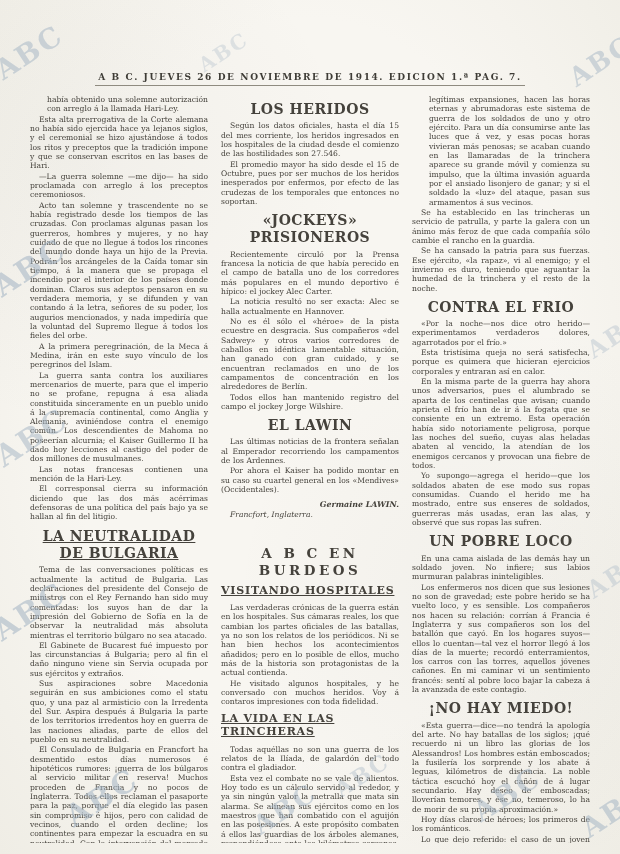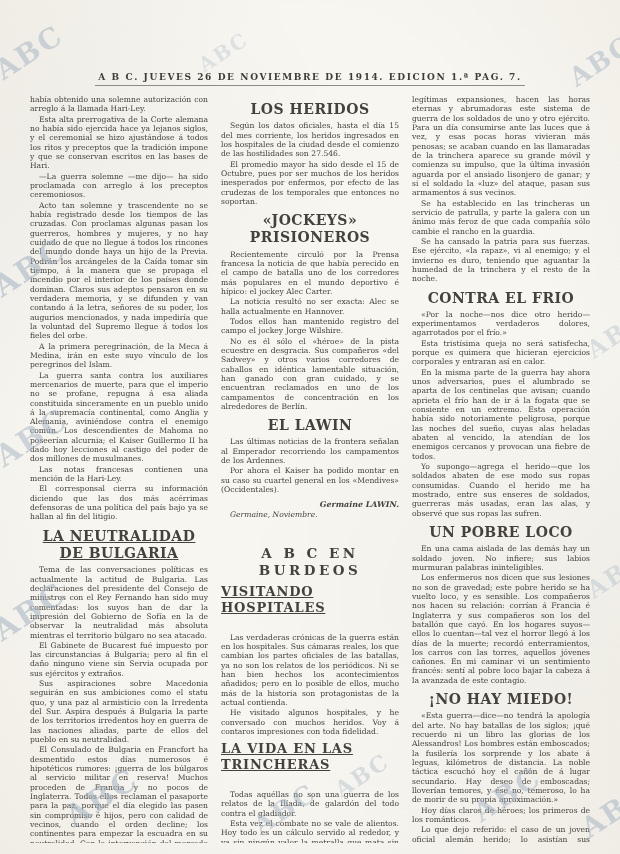--- a/index.html
+++ b/index.html
@@ -44,45 +44,45 @@
   }
   .col {
     flex: 1 1 0;
     min-width: 0;
     font-size: 7.6px;
     line-height: 1.23;
     text-align: justify;
     filter: blur(0.35px);
   }
   .p { margin: 0 0 1px; text-indent: 9px; text-align: justify; word-spacing: 0.2px; }
-  .p.pc { text-indent: 0; }
+  .p.pc { text-indent: 0; margin-left: 17px; }
   .h {
     font-weight: bold;
     text-align: center;
     text-indent: 0;
     font-size: 14px;
     letter-spacing: 0.5px;
     margin: 6px 0 3px;
   }
   .h.hu { text-decoration: underline; }
   .h-major {
     font-weight: bold;
     text-align: center;
     font-size: 13.5px;
     letter-spacing: 3.5px;
     margin: 26px 0 5px;
     text-indent: 0;
   }
   .h-sub {
     font-weight: bold;
     text-align: left;
-    font-size: 13px;
+    font-size: 11px;
     letter-spacing: 0.8px;
     text-decoration: underline;
-    margin: 5px 0 17px;
+    margin: 5px 0 6px;
     text-indent: 0;
   }
   .sig {
     text-align: right;
     font-weight: bold;
     font-style: italic;
     font-size: 7.9px;
     margin: 6px 0 0;
   }
   .date {
@@ -130,27 +130,27 @@
         <div class="p">Sus aspiraciones sobre Macedonia seguirán en sus ambiciones como el statu quo, y una paz al armisticio con la Irredenta del Sur. Aspira después á Bulgaria la parte de los territorios irredentos hoy en guerra de las naciones aliadas, parte de ellos del pueblo en su neutralidad.</div>
         <div class="p">El Consulado de Bulgaria en Francfort ha desmentido estos días numerosos é hipotéticos rumores: ¡guerra de los búlgaros al servicio militar en reserva! Muchos proceden de Francia y no pocos de Inglaterra. Todos ellos reclaman el pasaporte para la paz, porque el día elegido las pasen sin compromiso é hijos, pero con calidad de vecinos, cuando el orden decline; los continentes para empezar la escuadra en su neutralidad. Con la intervención del mercado serán en el Mediterráneo, y el Imperio germánico, grandes exacciones, voluntades de amistad, y así desde luego que esto no se altera.</div>
       </section>
     <section class="col">
         <div class="h">LOS HERIDOS</div>
         <div class="p">Según los datos oficiales, hasta el día 15 del mes corriente, los heridos ingresados en los hospitales de la ciudad desde el comienzo de las hostilidades son 27.546.</div>
         <div class="p">El promedio mayor ha sido desde el 15 de Octubre, pues por ser muchos de los heridos inesperados por enfermos, por efecto de las crudezas de los temporales que entonces no soportan.</div>
         <div class="h">«JOCKEYS» PRISIONEROS</div>
         <div class="p">Recientemente circuló por la Prensa francesa la noticia de que había perecido en el campo de batalla uno de los corredores más populares en el mundo deportivo é hípico: el jockey Alec Carter.</div>
         <div class="p">La noticia resultó no ser exacta: Alec se halla actualmente en Hannover.</div>
+        <div class="p">No es él sólo el «héroe» de la pista ecuestre en desgracia. Sus compañeros «del Sadwey» y otros varios corredores de caballos en idéntica lamentable situación, han ganado con gran cuidado, y se encuentran reclamados en uno de los campamentos de concentración en los alrededores de Berlín.</div>
         <div class="p">Todos ellos han mantenido registro del campo el jockey Jorge Wilshire.</div>
-        <div class="p">No es él sólo el «héroe» de la pista ecuestre en desgracia. Sus compañeros «del Sadwey» y otros varios corredores de caballos en idéntica lamentable situación, han ganado con gran cuidado, y se encuentran reclamados en uno de los campamentos de concentración en los alrededores de Berlín.</div>
         <div class="h">EL LAWIN</div>
         <div class="p">Las últimas noticias de la frontera señalan al Emperador recorriendo los campamentos de los Ardennes.</div>
         <div class="p">Por ahora el Kaiser ha podido montar en su caso su cuartel general en los «Mendives» (Occidentales).</div>
         <div class="sig">Germaine LAWIN.</div>
-        <div class="date">Germaine, Noviembre.</div>
+        <div class="date">Francfort, Inglaterra.</div>
         <div class="h-major">A B C EN BURDEOS</div>
         <div class="h-sub">VISITANDO HOSPITALES</div>
         <div class="p">Las verdaderas crónicas de la guerra están en los hospitales. Sus cámaras reales, los que cambian los partes oficiales de las batallas, ya no son los relatos de los periódicos. Ni se han bien hechos los acontecimientos añadidos; pero en lo posible de ellos, mucho más de la historia son protagonistas de la actual contienda.</div>
         <div class="p">He visitado algunos hospitales, y he conversado con muchos heridos. Voy á contaros impresiones con toda fidelidad.</div>
         <div class="h-sub">LA VIDA EN LAS TRINCHERAS</div>
         <div class="p">Todas aquéllas no son una guerra de los relatos de la Ilíada, de galardón del todo contra el gladiador.</div>
         <div class="p">Esta vez el combate no se vale de alientos. Hoy todo es un cálculo servido al rededor, y ya sin ningún valor la metralla que mata sin alarma. Se alinean sus ejércitos como en los maestros que han combatido con el aguijón en las posesiones. A este propósito combaten á ellos las guardias de los árboles alemanes, respondiéndose ante los kilómetros cercanos, cuyas alas son multiplicadas. Posiblemente los días más altos en ellas y en sus trincheras vivirán su más honda guerra de la infantería.</div>
         <div class="p">Vivir allí es vencer un suplicio. La falta de aire puro, la continua humedad, la carencia de ejercicio, y, por consiguiente, de</div>
       </section>
     <section class="col">

